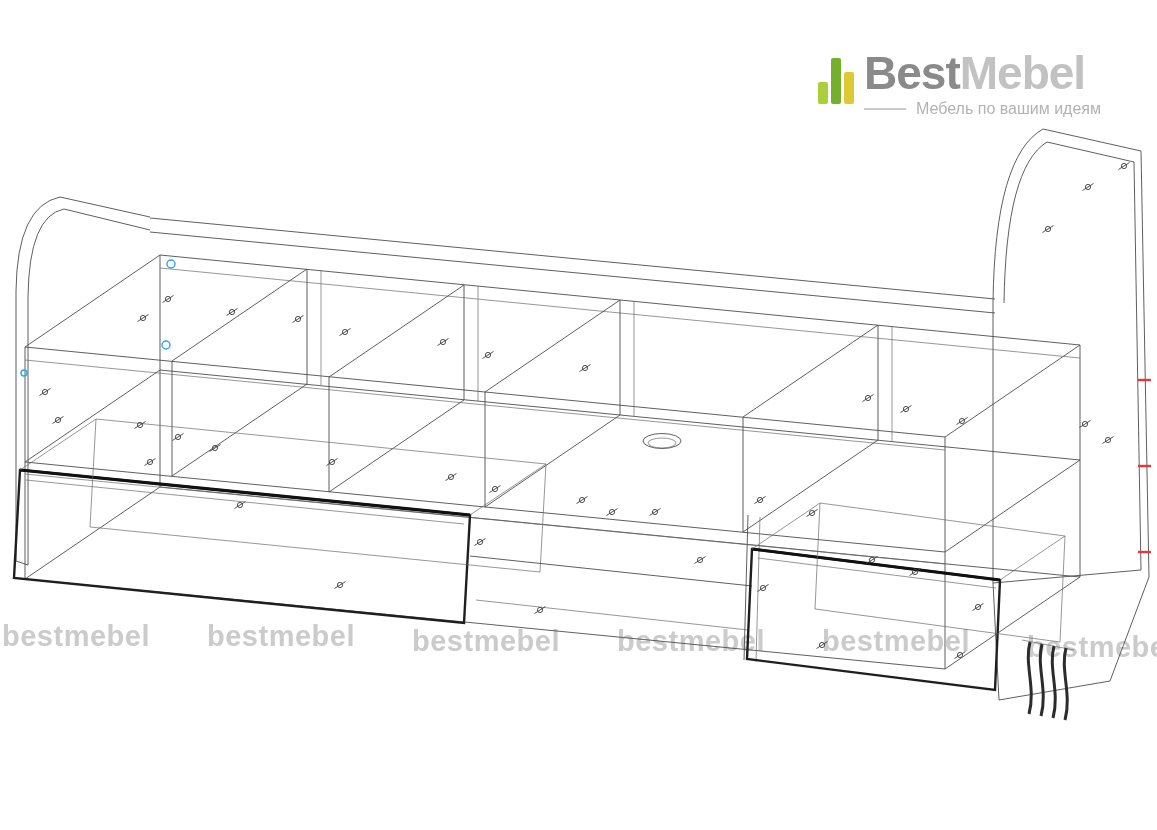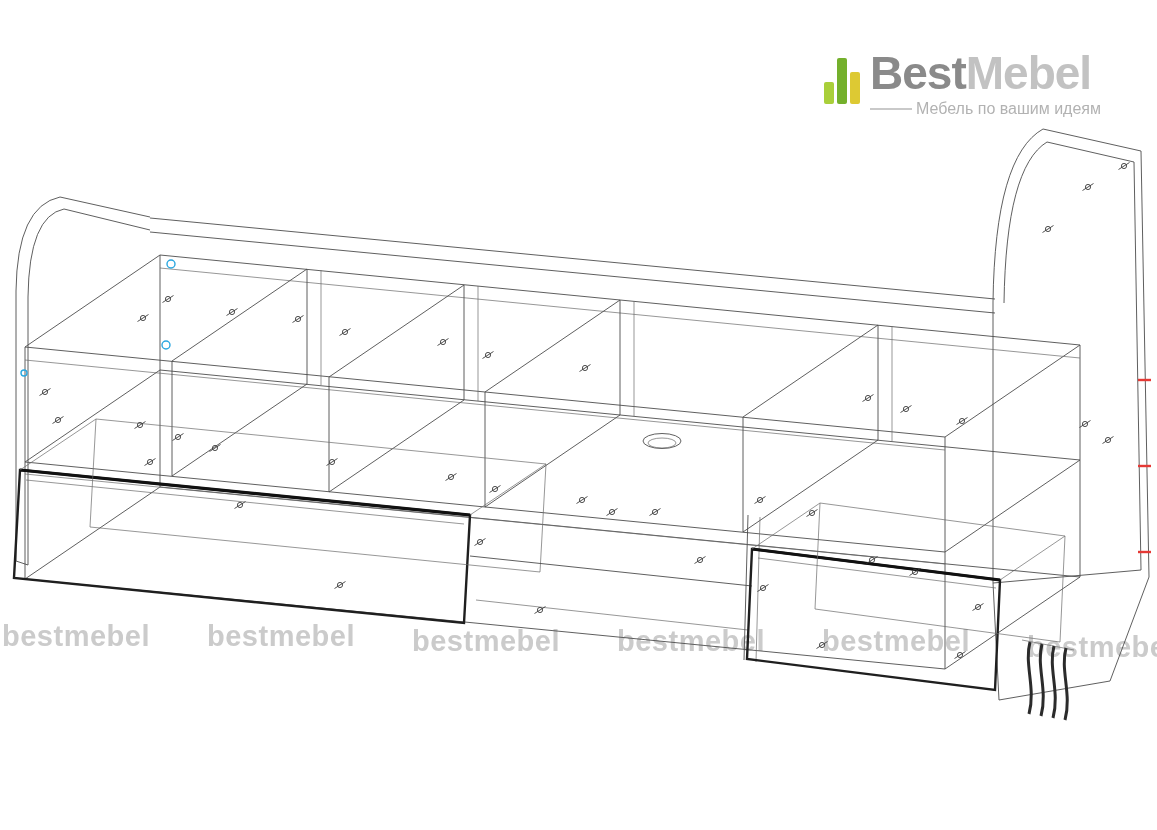--- a/index.html
+++ b/index.html
@@ -11,21 +11,21 @@
   .logo{position:absolute;top:50px;right:56px;display:flex;align-items:flex-start;gap:10px;}
   .logo-bars{display:flex;align-items:flex-end;gap:3px;height:50px;padding-top:4px;}
   .logo-bars .bar{display:block;width:10px;border-radius:2px;}
   .bar.b1{height:22px;background:#a9cf3a;}
   .bar.b2{height:46px;background:#74b02c;}
   .bar.b3{height:32px;background:#ddc933;}
   .logo-textcol{display:flex;flex-direction:column;align-items:flex-start;}
   .brand{font-size:46px;line-height:46px;font-weight:bold;letter-spacing:-1px;white-space:nowrap;}
   .brand .primary{color:#8a8a8a;}
   .brand .secondary{color:#c2c2c2;margin-top:21px;}
-  .tagline{display:flex;align-items:center;gap:4px;margin-top:4px;}
+  .tagline{display:flex;align-items:center;gap:10px;margin-top:4px;}
   .tagline .rule{width:42px;height:2px;background:#c9c9c9;}
   .tagline .tagtext{font-size:16px;color:#b2b2b2;white-space:nowrap;}
   
   .wm{
     position:absolute;font-size:29px;font-weight:bold;color:#cbcbcb;
     letter-spacing:0.5px;user-select:none;white-space:nowrap;
   }
   
   svg.drawing{position:absolute;left:0;top:0;pointer-events:none;}
   .ln{stroke:#4d4d4d;stroke-width:0.9;fill:none;}

